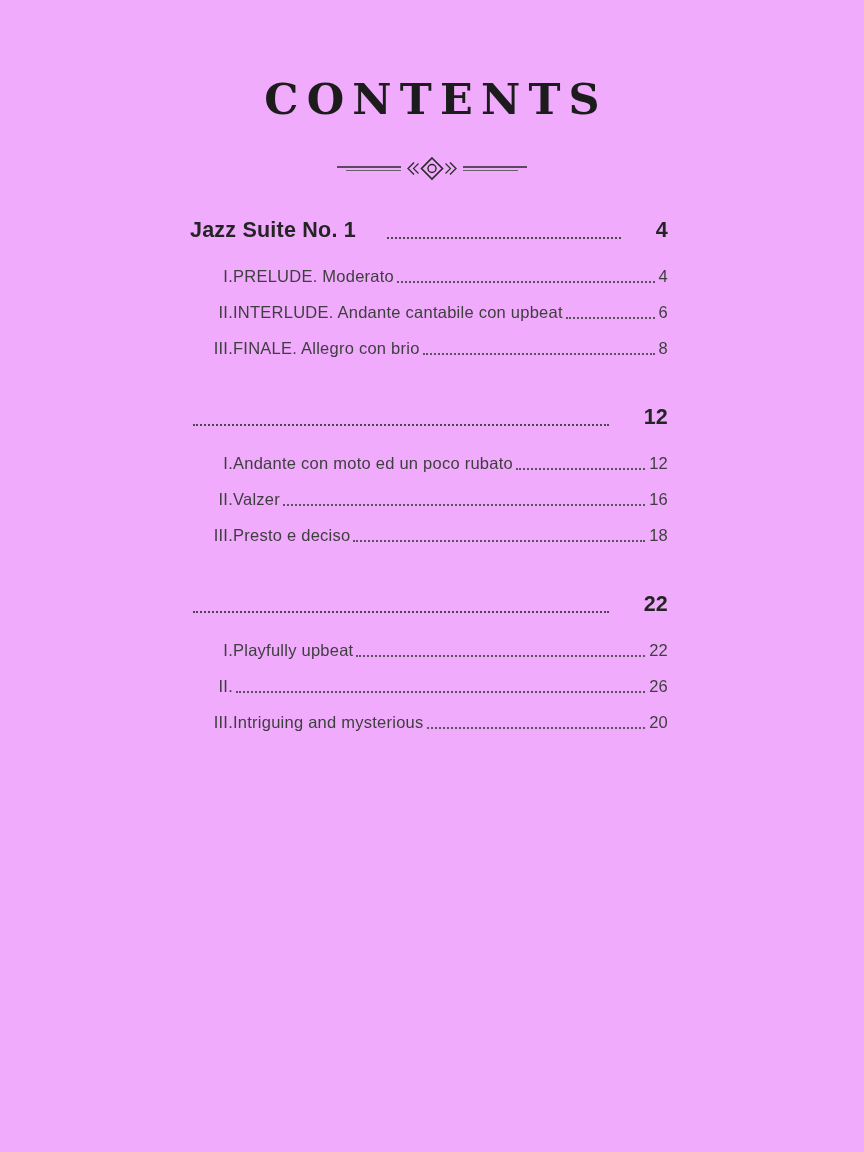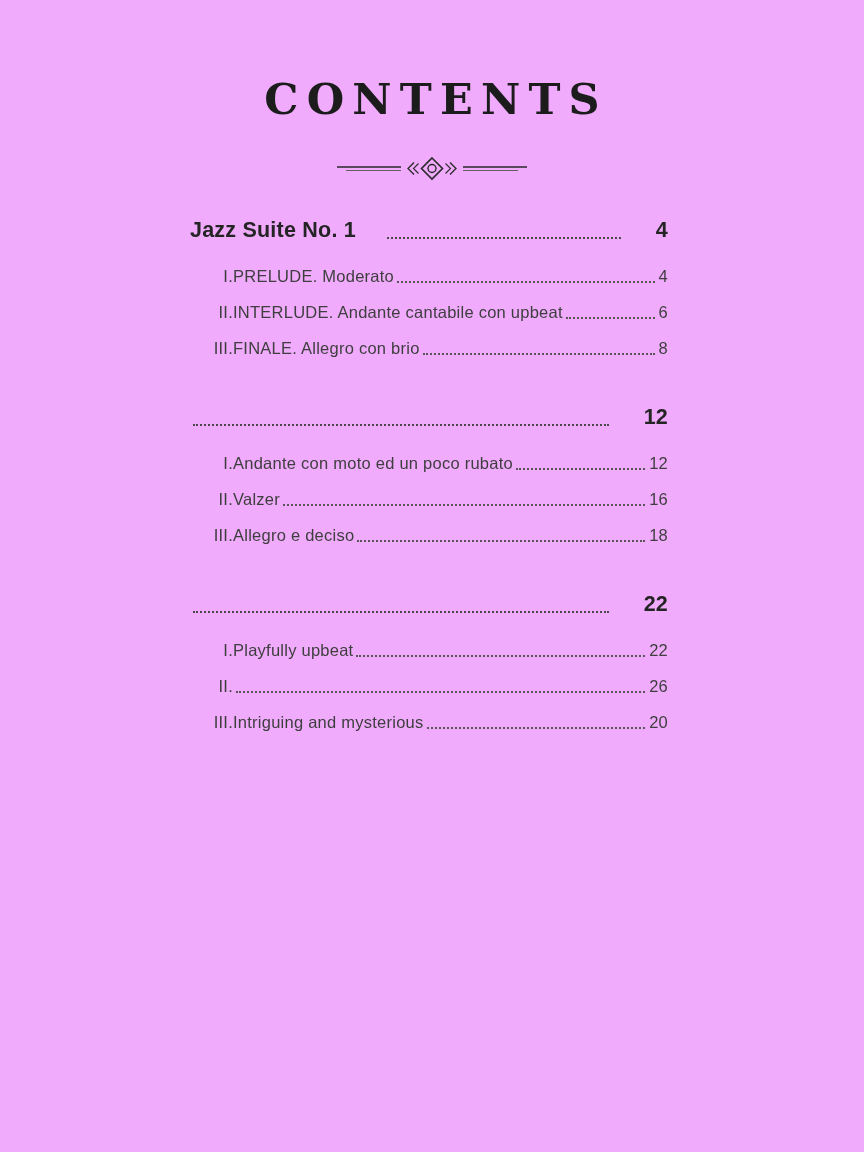--- a/index.html
+++ b/index.html
@@ -144,21 +144,21 @@
 
   <div class="entry-row">
     <span class="entry-numeral">II.</span>
     <span class="entry-title">Valzer</span>
     <span class="leader"></span>
     <span class="entry-page">16</span>
   </div>
 
   <div class="entry-row">
     <span class="entry-numeral">III.</span>
-    <span class="entry-title">Allegro e deciso</span>
+    <span class="entry-title">Presto e deciso</span>
     <span class="leader"></span>
     <span class="entry-page">18</span>
   </div>
 </div>
   </section>
 
   <section class="toc-section">
     <div class="heading-row">
       <span class="leader"></span>
       <span class="heading-page">22</span>

